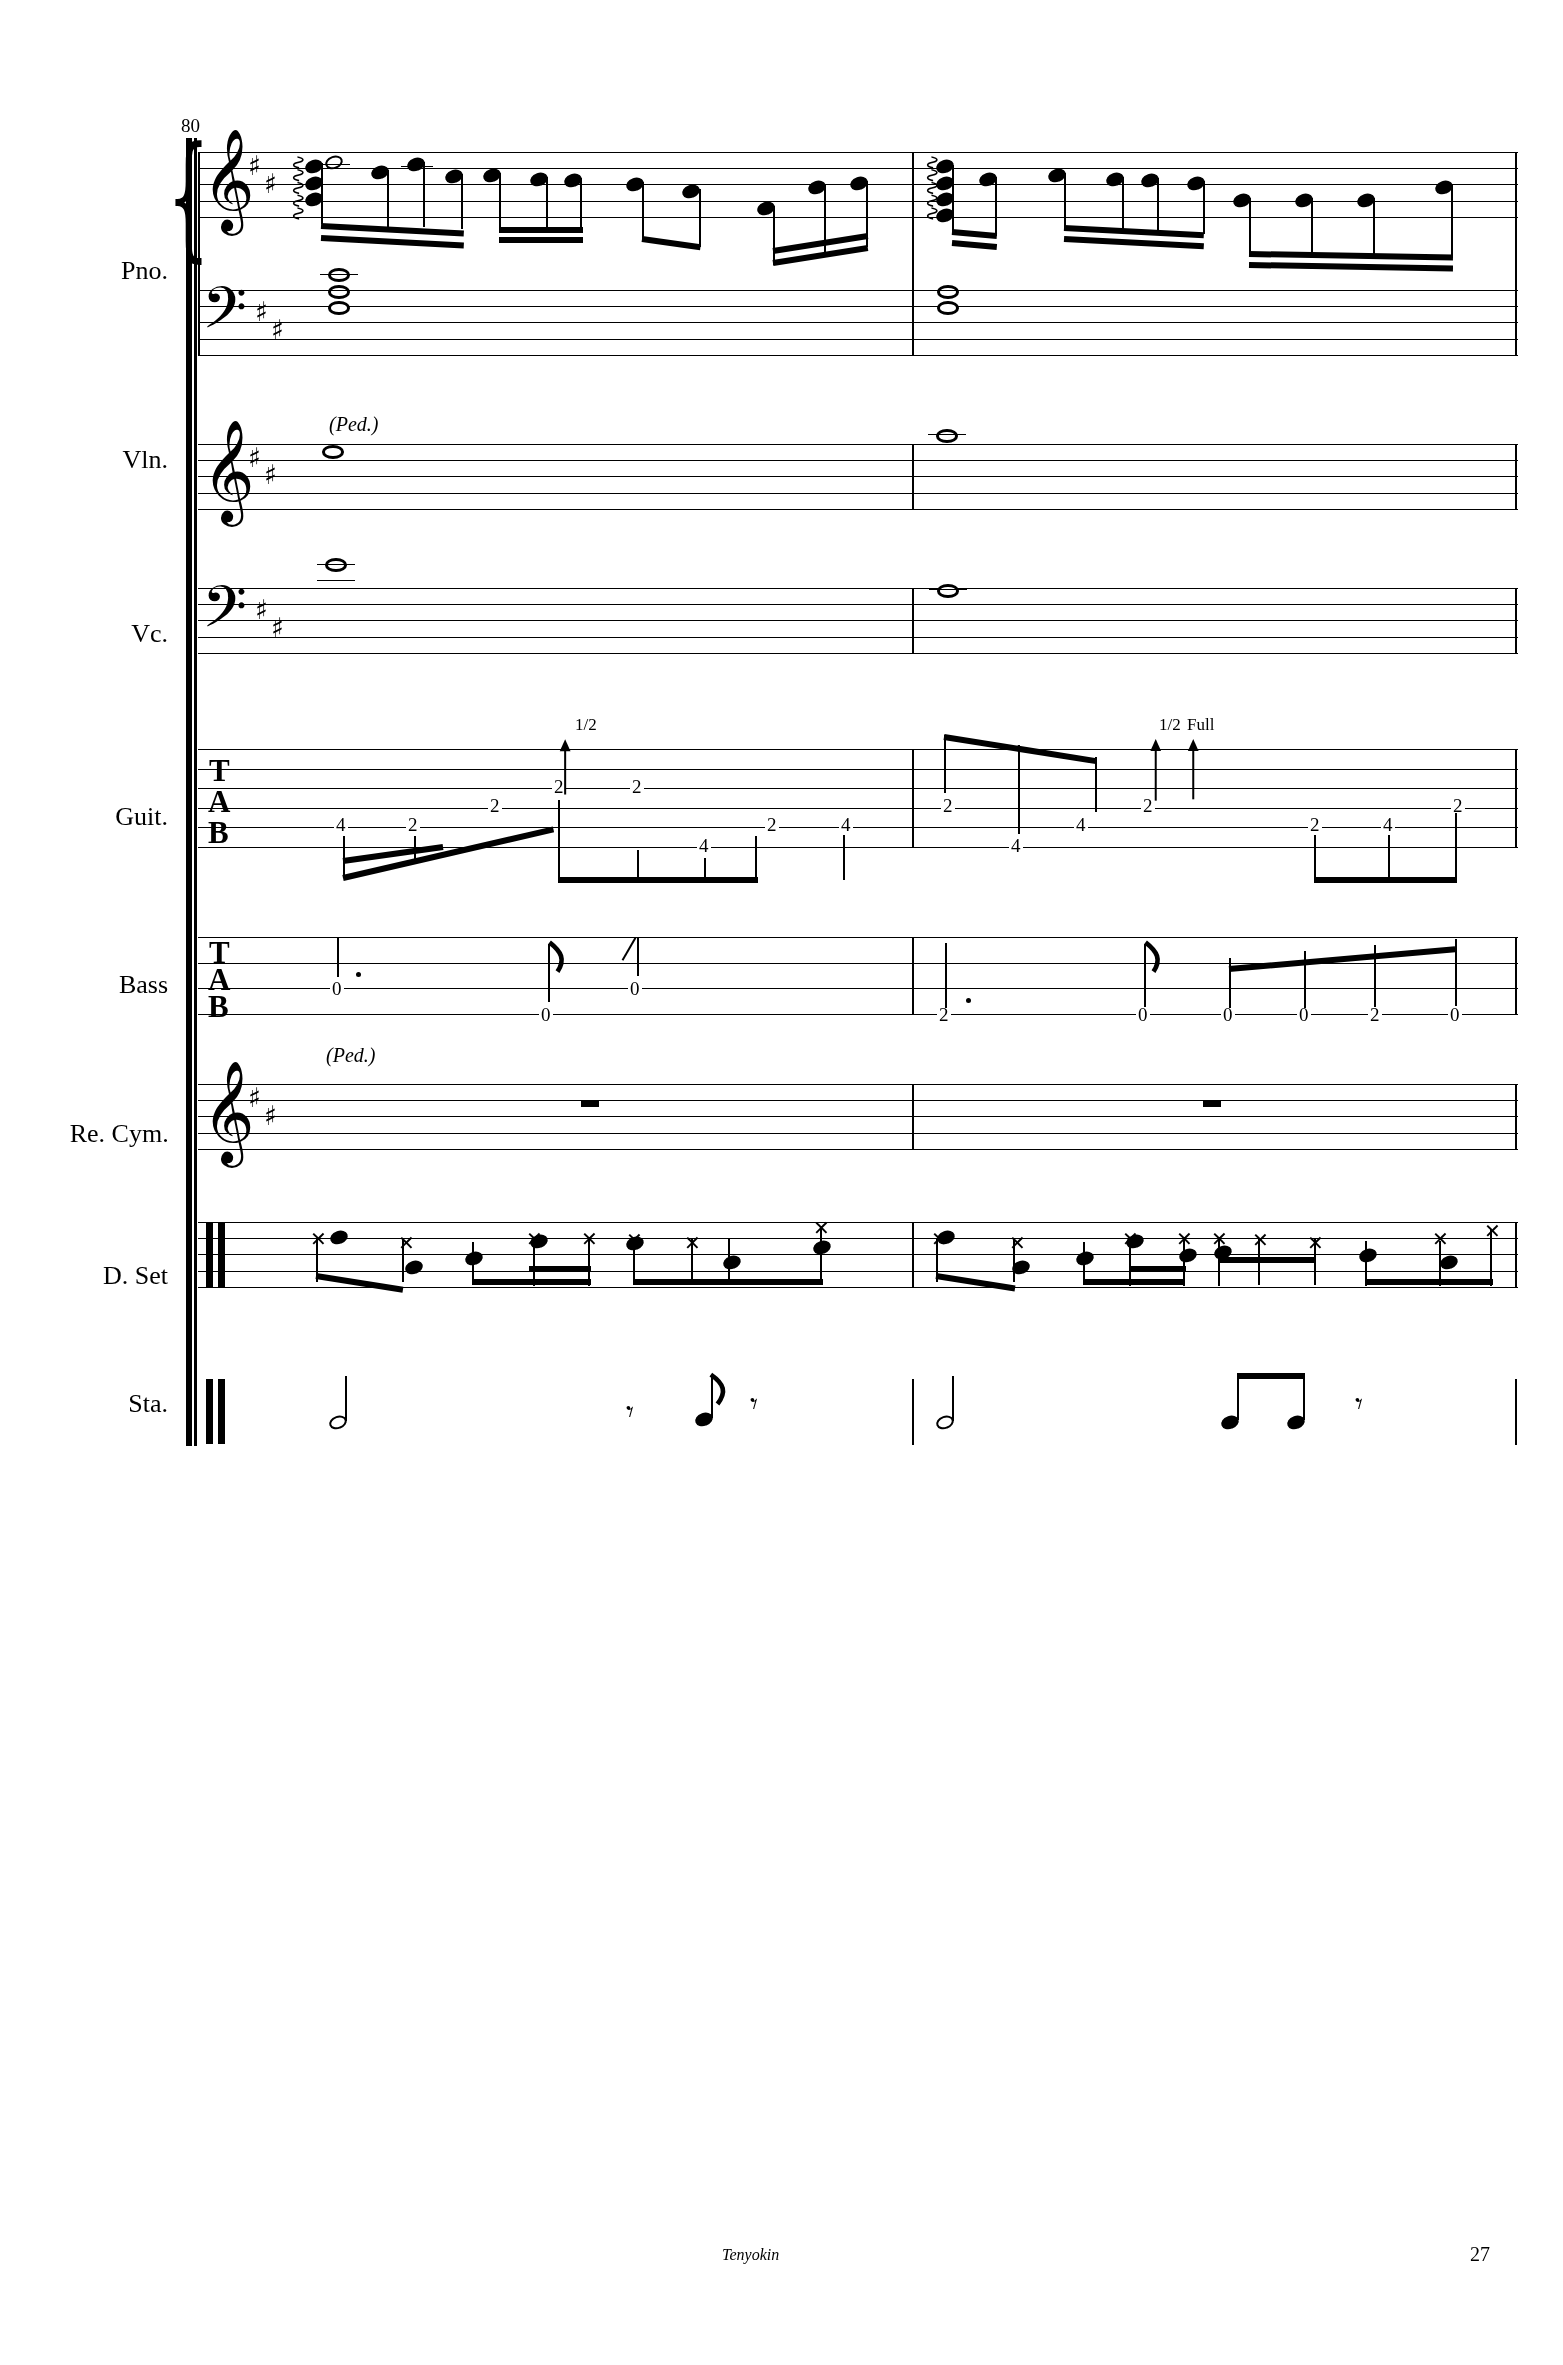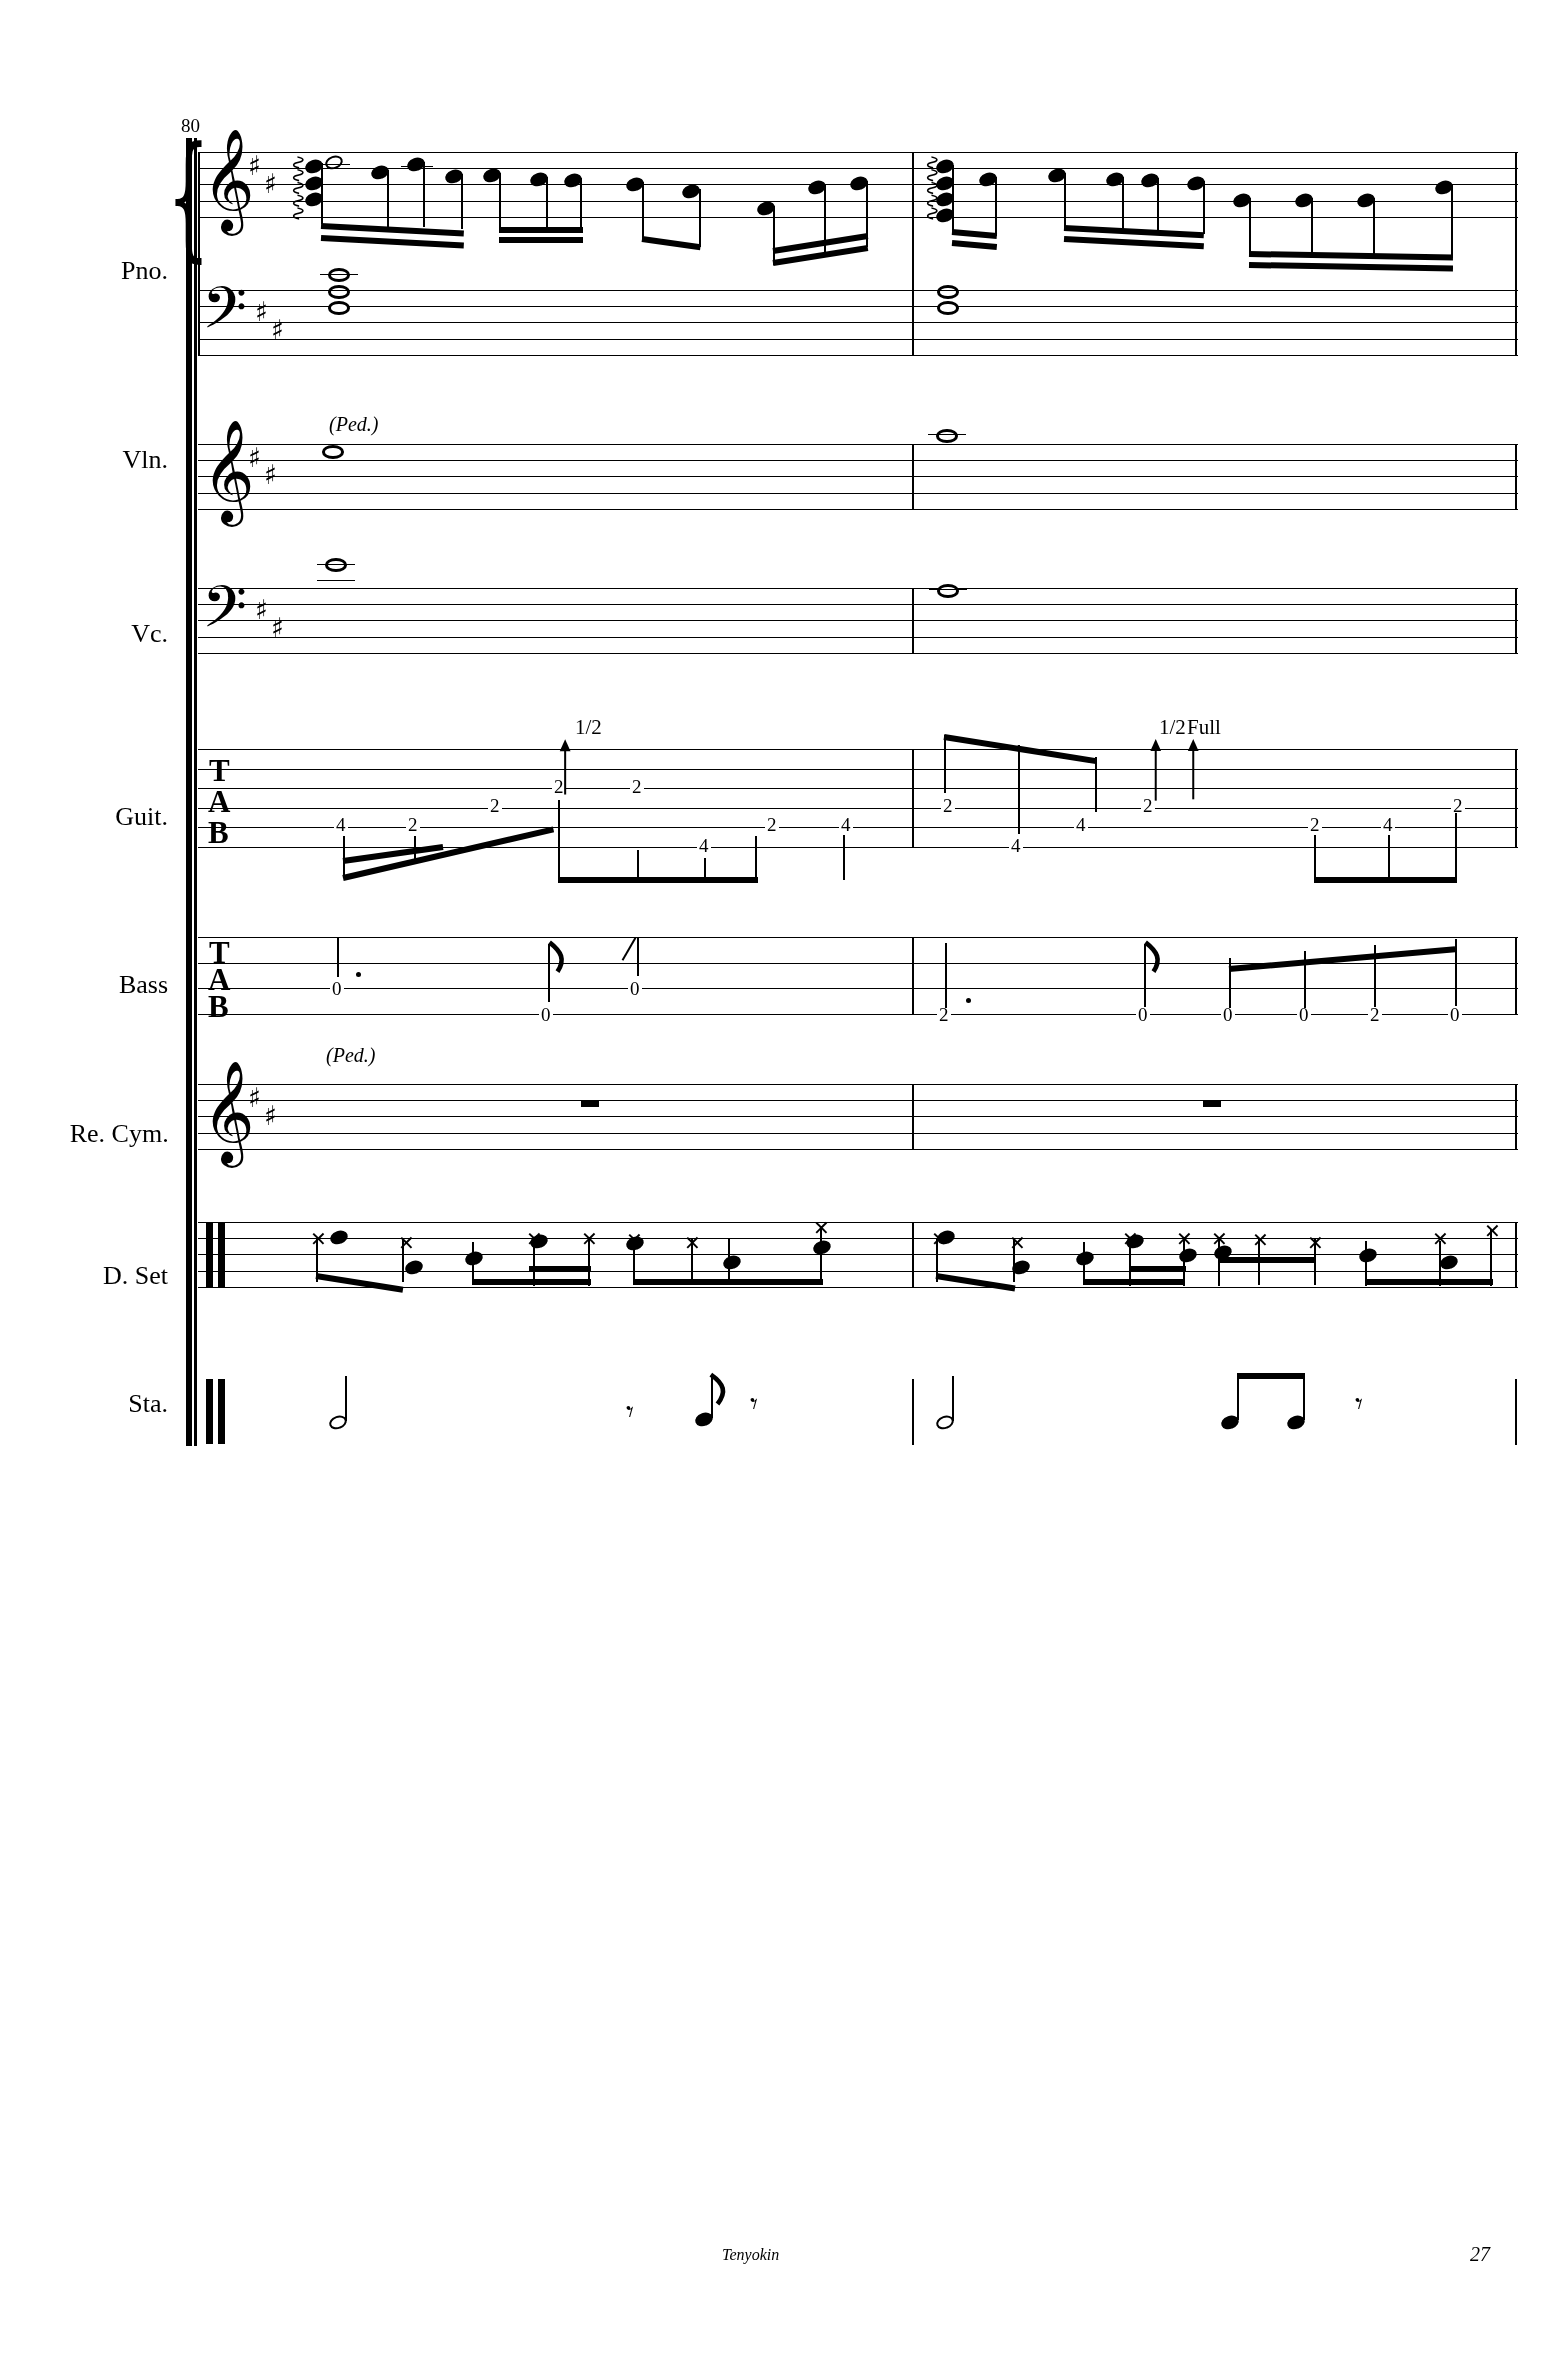--- a/index.html
+++ b/index.html
@@ -65,21 +65,21 @@
     position: absolute;
     font-family: "Liberation Serif", serif;
     font-size: 19px;
     background: #fff;
     padding: 0 2px;
     line-height: 19px;
   }
   .small-txt {
     position: absolute;
     font-family: "Liberation Serif", serif;
-    font-size: 21px;
+    font-size: 17px;
   }
   .measure-num {
     position: absolute;
     font-family: "Liberation Serif", serif;
     font-size: 19px;
   }
   
   .nh {
     position: absolute;
     width: 17.5px;
@@ -179,21 +179,20 @@
   }
   .footer-title {
     position: absolute;
     font-family: "Liberation Serif", serif;
     font-size: 16px;
   }
   .footer-page {
     position: absolute;
     font-family: "Liberation Serif", serif;
     font-size: 20px;
-    font-style: italic;
   }
   
   .wm {
     position: absolute;
     right: 19px;
     bottom: 16px;
     width: 223px;
     height: 81px;
   }
   .wm-red {

